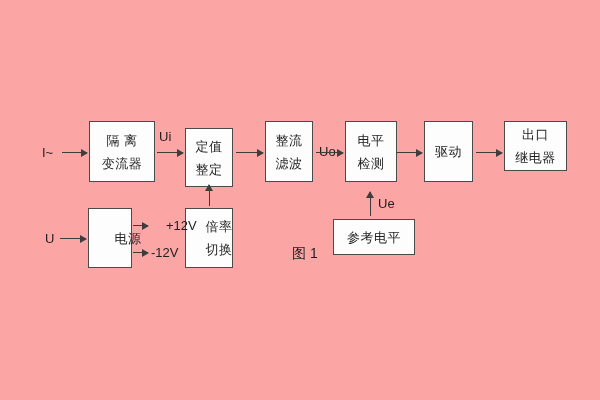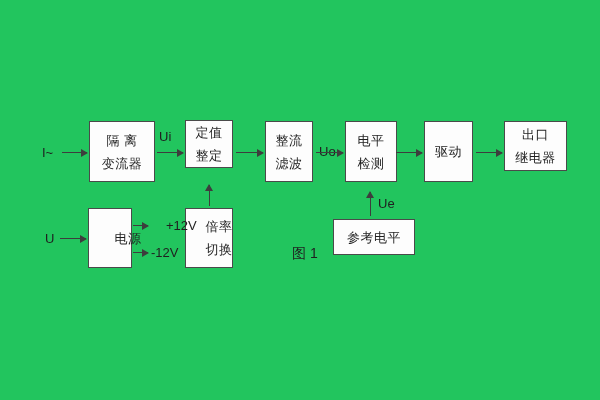--- a/index.html
+++ b/index.html
@@ -4,21 +4,21 @@
 <style>
   html, body { margin: 0; padding: 0; }
   body {
     background: #fcfcfc;
     font-family: "Liberation Sans", "DejaVu Sans", sans-serif;
   }
   #stage {
     position: relative;
     width: 600px;
     height: 400px;
-    background: #22c55e;
+    background: #fca5a5;
     overflow: hidden;
     color: #1f1f1f;
   }
   .box {
     position: absolute;
     border: 1px solid #4a4a4a;
     background: #fdfdfd;
     display: flex;
     flex-direction: column;
     align-items: center;
@@ -70,21 +70,21 @@
 </head>
 <body>
 
 <div id="stage">
 
   <div class="box" style="left:89px; top:121px; width:66px; height:61px;">
     <span>隔  离</span>
     <span>变流器</span>
   </div>
 
-  <div class="box" style="left:185px; top:120px; width:48px; height:48px;">
+  <div class="box" style="left:185px; top:128px; width:48px; height:59px;">
     <span>定值</span>
     <span>整定</span>
   </div>
 
   <div class="box" style="left:265px; top:121px; width:48px; height:61px;">
     <span>整流</span>
     <span>滤波</span>
   </div>
 
   <div class="box" style="left:345px; top:121px; width:52px; height:61px;">

